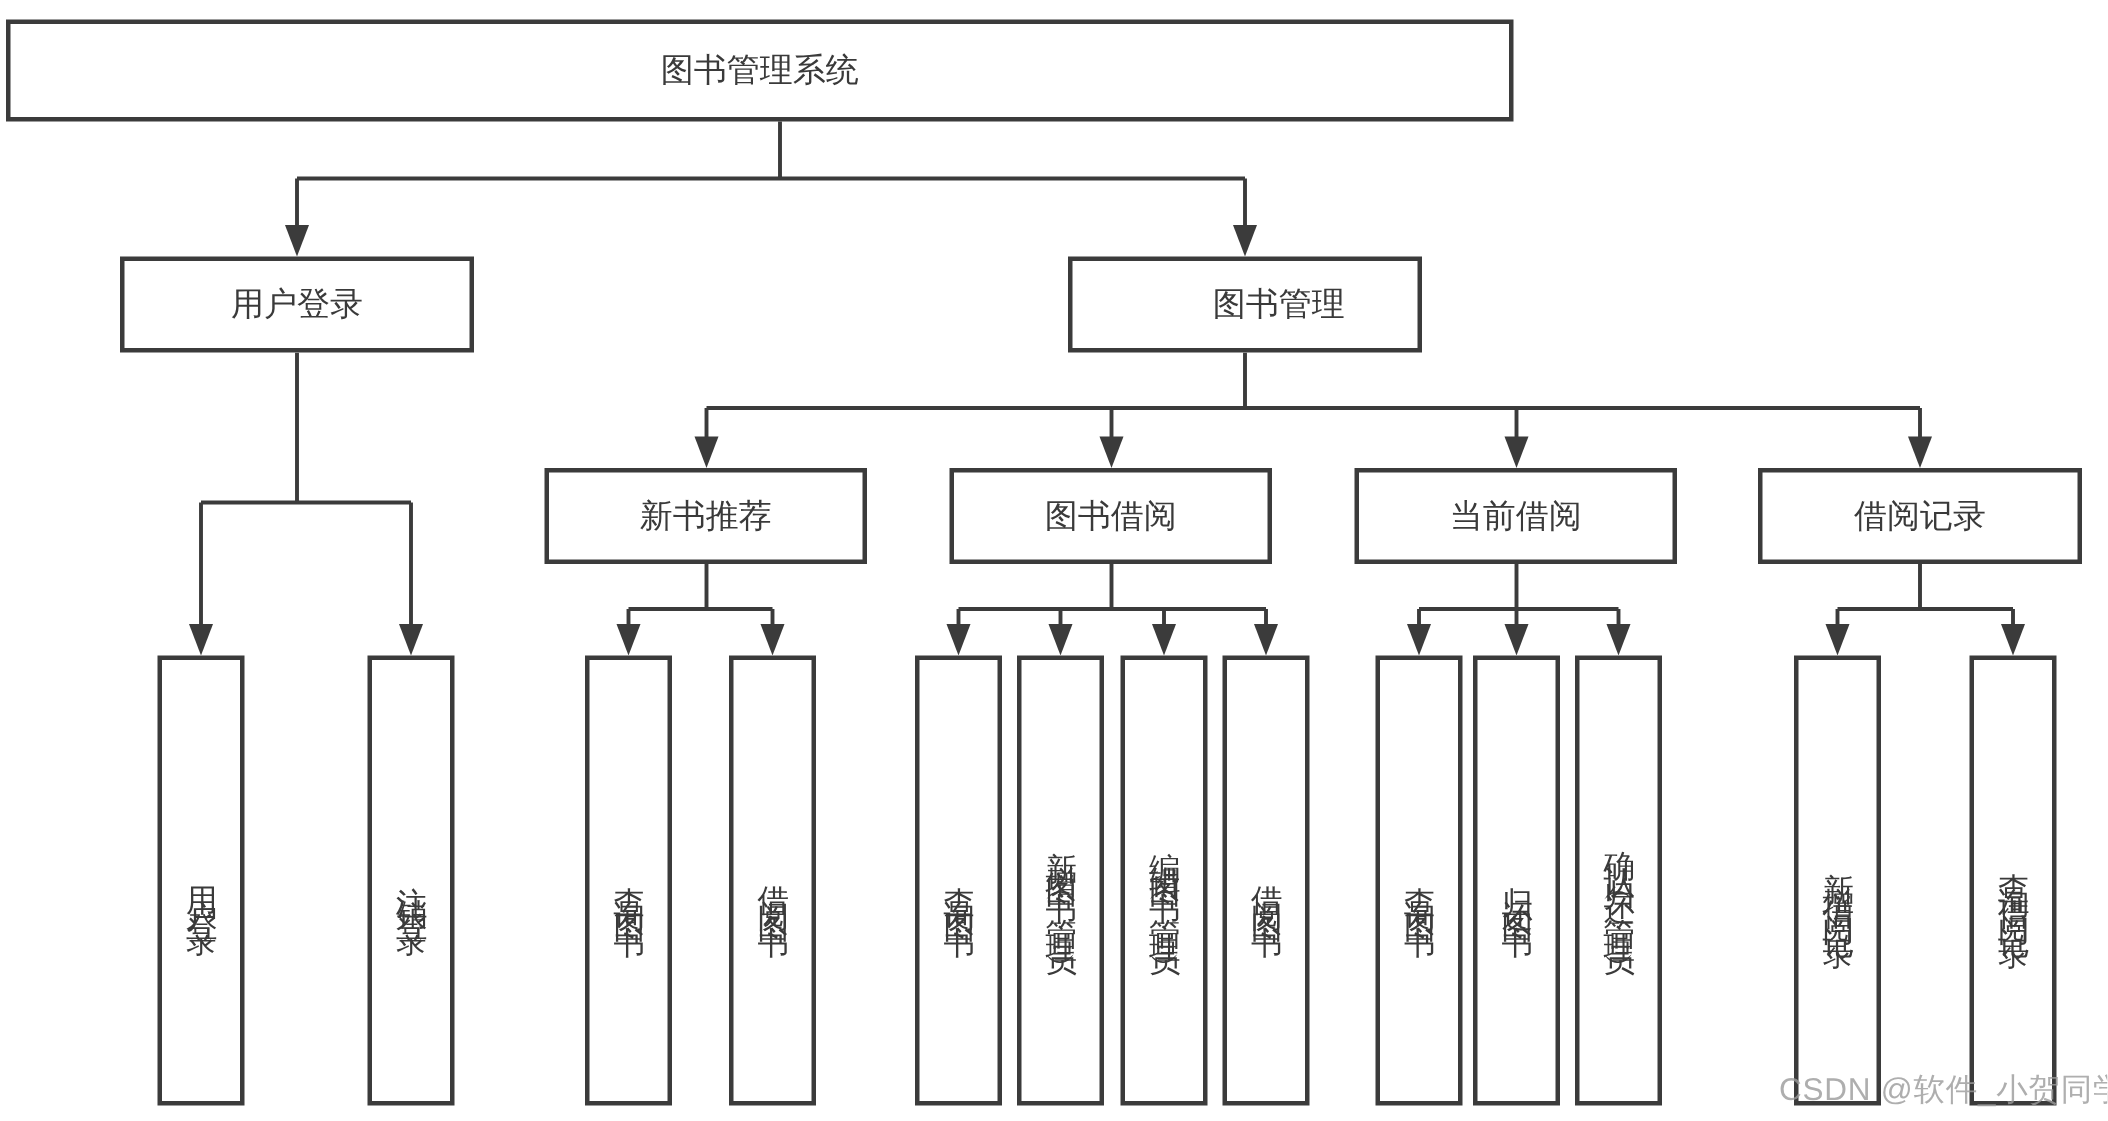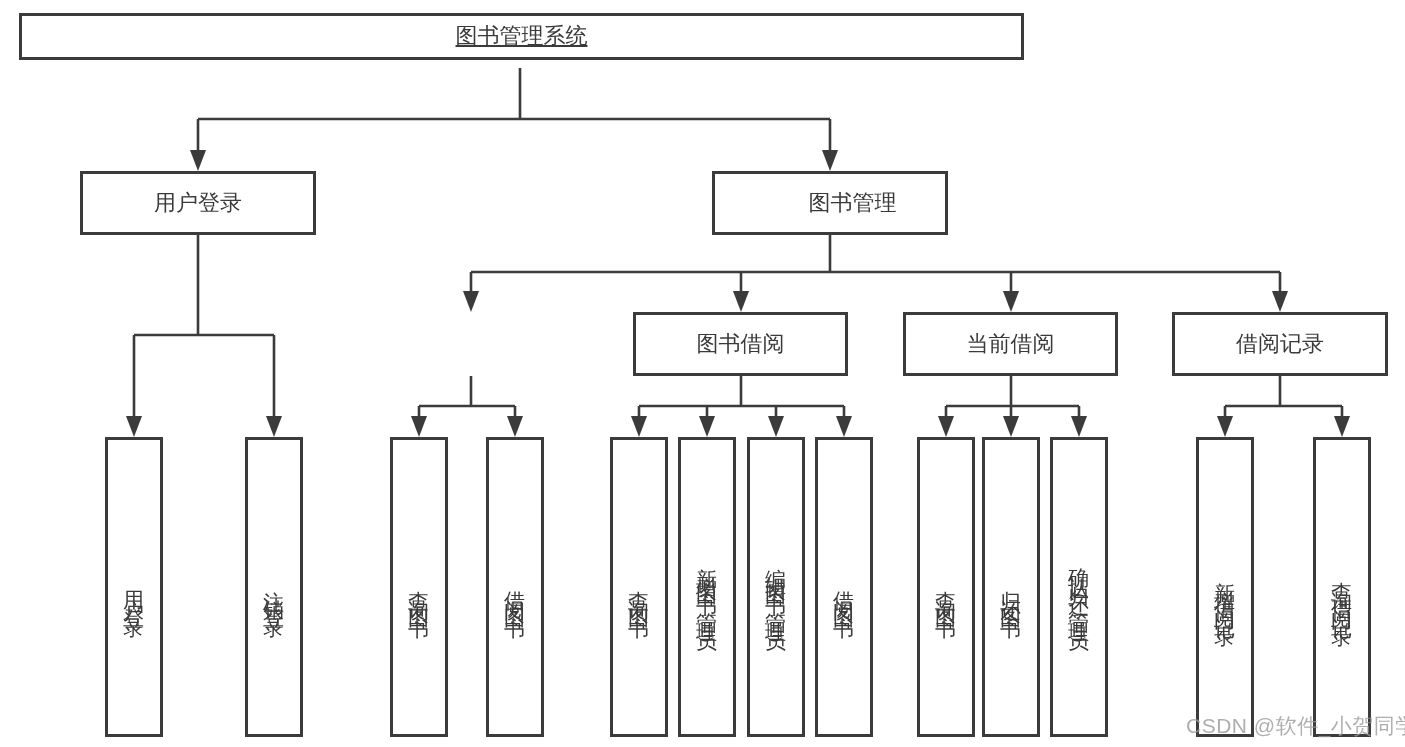--- a/index.html
+++ b/index.html
@@ -39,21 +39,21 @@
   }
   .leaf {
     writing-mode: vertical-rl;
     text-orientation: mixed;
     font-size: 21px;
     letter-spacing: 9px;
     line-height: 1;
     padding-top: 9px; 
   }
   
-  .n-root        { left: 19px;   top: 13px;  width: 1005px; height: 47px; text-decoration: underline; }
+  .n-root        { left: 4px;   top: 13px;  width: 1005px; height: 68px; }
   .n-user-login  { left: 80px;   top: 171px; width: 236px;  height: 64px; }
   .n-book-mgmt   { left: 712px;  top: 171px; width: 236px;  height: 64px; padding-left: 45px; }
   .n-new-books   { left: 363px;  top: 312px; width: 215px;  height: 64px; }
   .n-borrowing   { left: 633px;  top: 312px; width: 215px;  height: 64px; }
   .n-current     { left: 903px;  top: 312px; width: 215px;  height: 64px; }
   .n-records     { left: 1172px; top: 312px; width: 216px;  height: 64px; }
   .leaf          { top: 437px; width: 58px; height: 300px; }
   .l-a1 { left: 105px; }
   .l-a2 { left: 245px; }
   .l-b1 { left: 390px; }
@@ -133,20 +133,21 @@
         <line x1="1342" y1="406" x2="1342" y2="421" stroke="#3b3b3b" stroke-width="2.6"></line>
         <polygon points="1334,416 1350,416 1342,437" fill="#3b3b3b"></polygon>
       </g>
   </svg>
 
   <div class="box n-root">图书管理系统</div>
 
   <div class="box n-user-login">用户登录</div>
   <div class="box n-book-mgmt">图书管理</div>
 
+  <div class="box n-new-books">新书推荐</div>
   <div class="box n-current">当前借阅</div>
   <div class="box n-borrowing">图书借阅</div>
   <div class="box n-records">借阅记录</div>
 
   <div class="box leaf l-a1">用户登录</div>
   <div class="box leaf l-a2">注销登录</div>
 
   <div class="box leaf l-b1">查询图书</div>
   <div class="box leaf l-b2">借阅图书</div>
 

